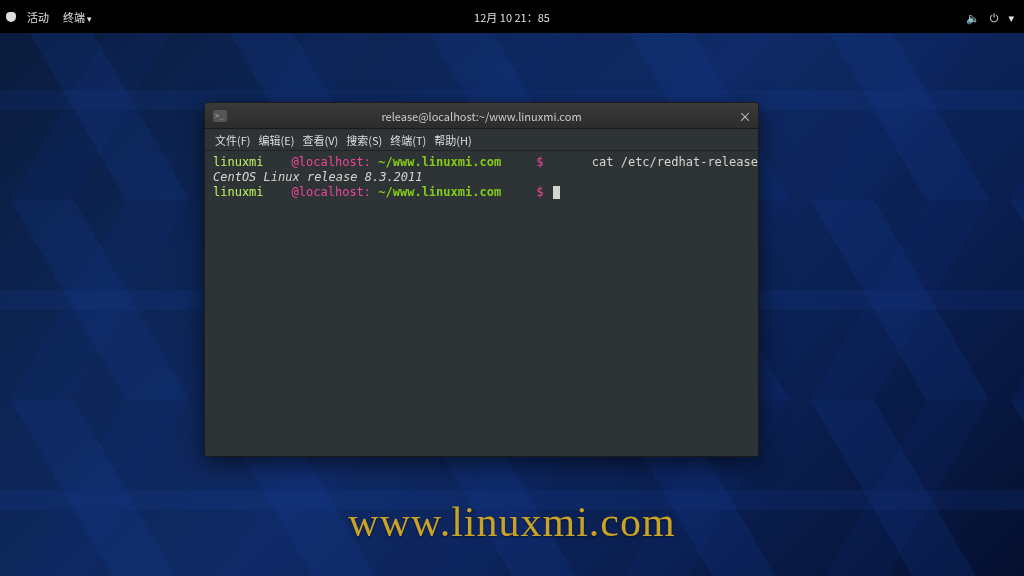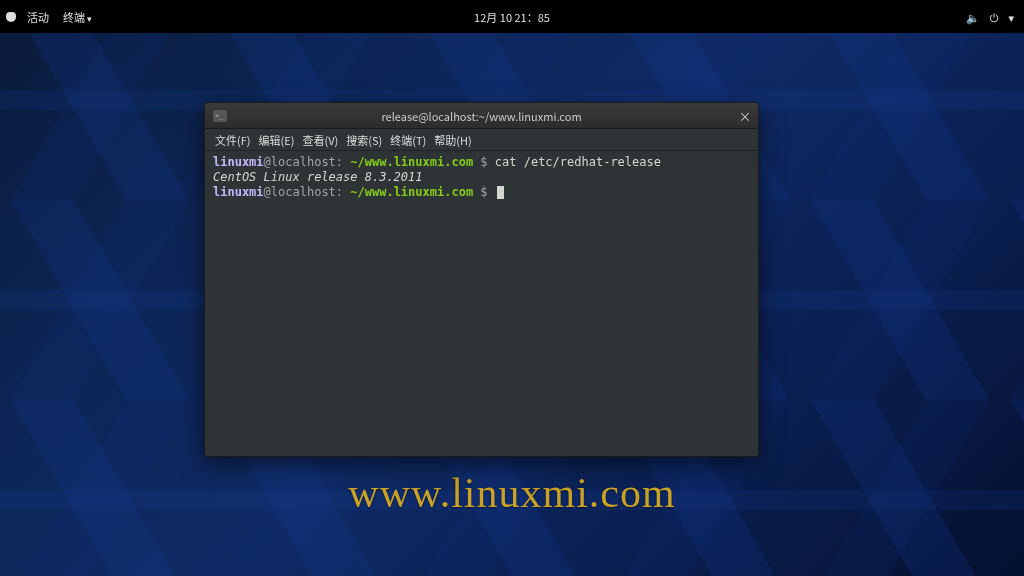--- a/index.html
+++ b/index.html
@@ -113,36 +113,36 @@
     .terminal-body {
       flex: 1;
       background: #2e3436;
       padding: 4px 8px;
       font-family: "DejaVu Sans Mono", monospace;
       font-size: 12px;
       line-height: 15px;
       color: #d3d7cf;
       white-space: pre;
     }
-    .t-user { color: #c4b5fd; font-weight: bold; }
-    .t-host { color: #a3a3a3; }
+    .t-user { color: #bef264; font-weight: normal; }
+    .t-host { color: #ec4899; margin-left: 28px; }
     .t-path { color: #84cc16; font-weight: bold; }
-    .t-cmd { color: #d3d7cf; }
+    .t-cmd { color: #d3d7cf; margin-left: 41px; }
     .t-out { color: #d3d7cf; font-style: italic; }
     .cursor-block {
       display: inline-block;
       width: 7px; height: 13px;
       background: #d3d7cf;
       vertical-align: text-bottom;
       margin-left: 2px;
     }
     .watermark {
       position: absolute;
       left: 50%;
-      top: 469px;
+      top: 498px;
       transform: translateX(-50%);
       font-family: Georgia, "Times New Roman", serif;
       font-size: 42px;
       color: #c9a227;
       letter-spacing: 1px;
       z-index: 3;
       text-shadow: 0 1px 2px rgba(0,0,0,0.5);
     }
   </style>
 </head>

